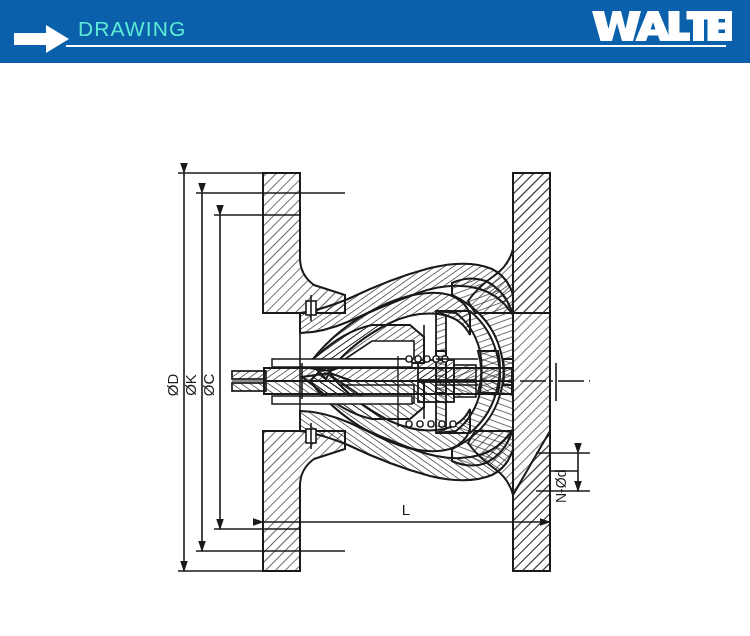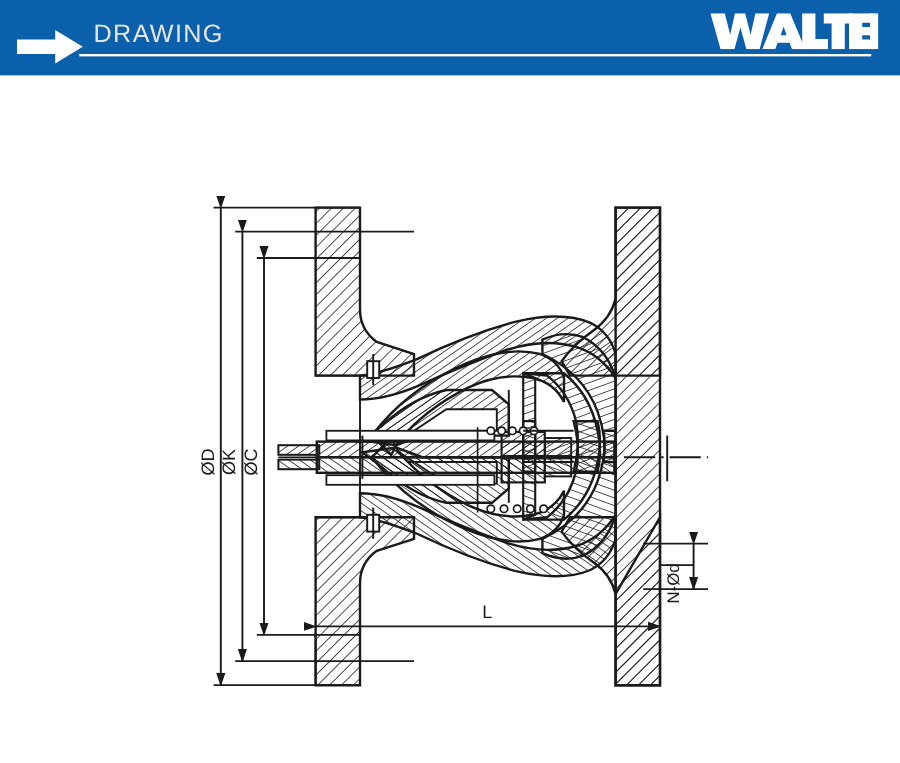--- a/index.html
+++ b/index.html
@@ -21,21 +21,21 @@
     background: #0a60ab;
   }
   #header-arrow {
     position: absolute;
     left: 14px; top: 24px;
     width: 56px; height: 30px;
   }
   #header-title {
     position: absolute;
     left: 78px; top: 17px;
-    color: #e5e5e5;
+    color: #5eead4;
     font-size: 21px;
     letter-spacing: 1.1px;
     font-weight: 400;
     line-height: 24px;
     white-space: nowrap;
   }
   #header-rule {
     position: absolute;
     left: 66px; top: 45px;
     width: 660px; height: 2px;

